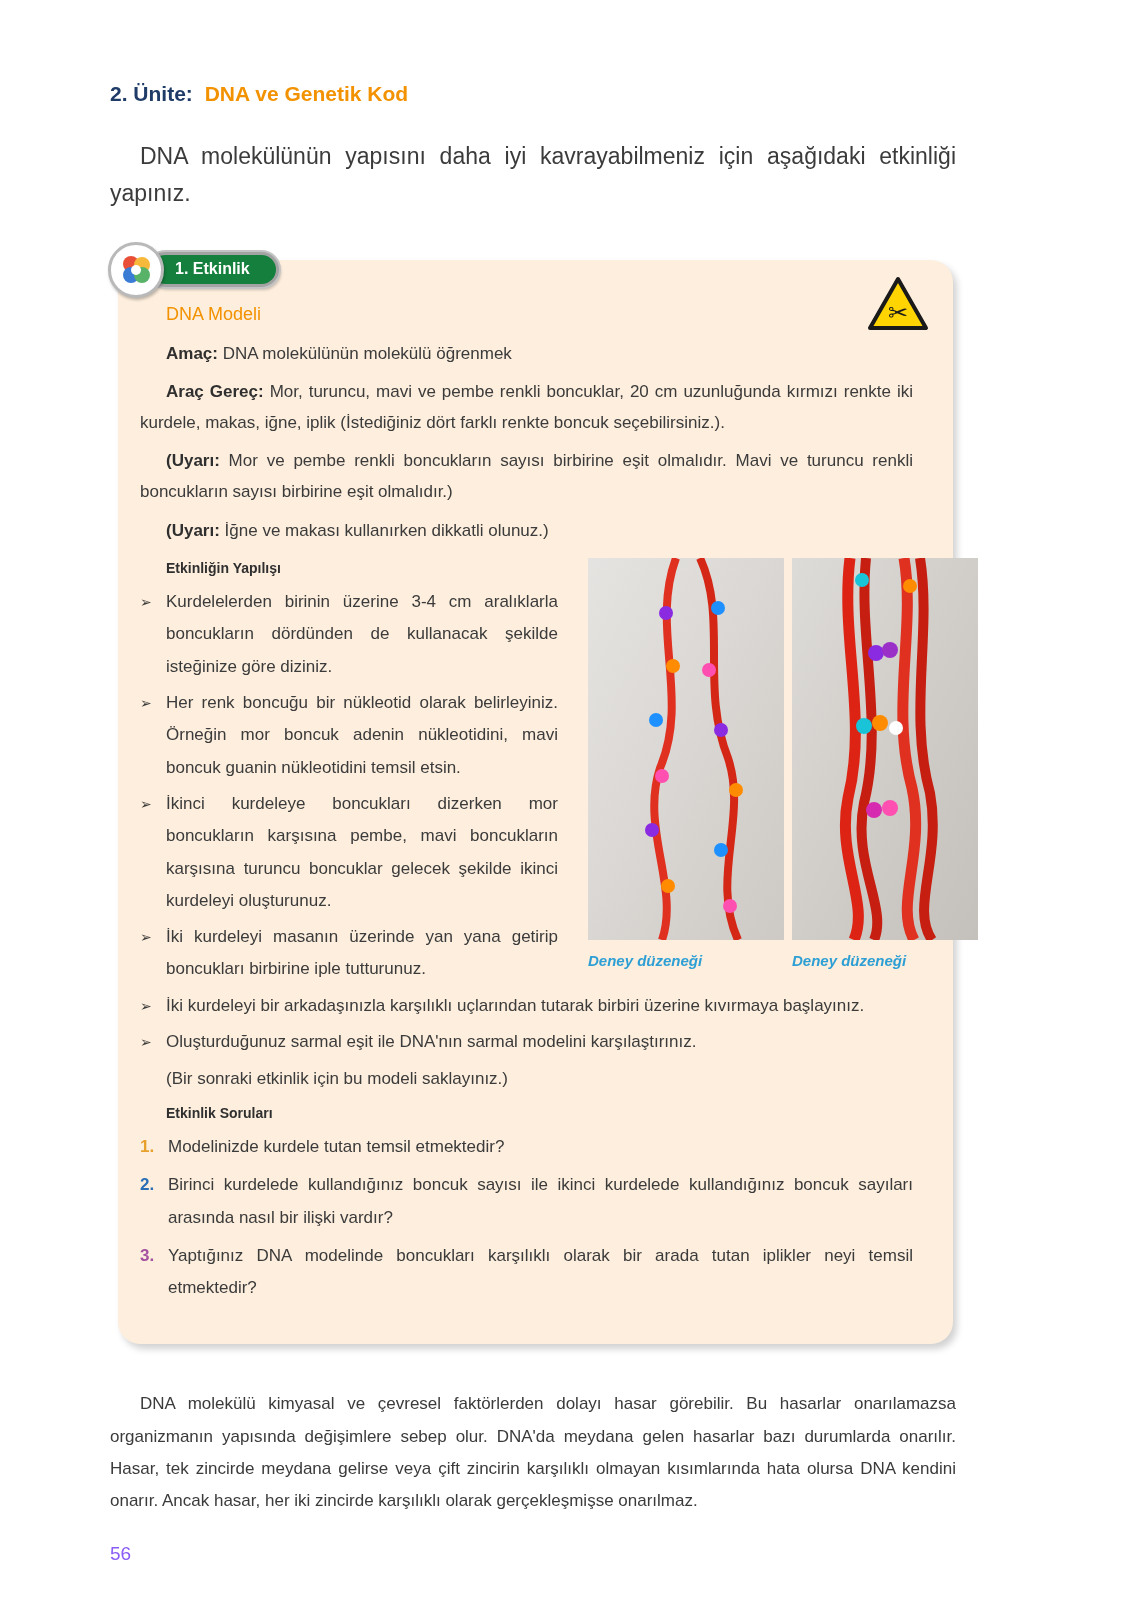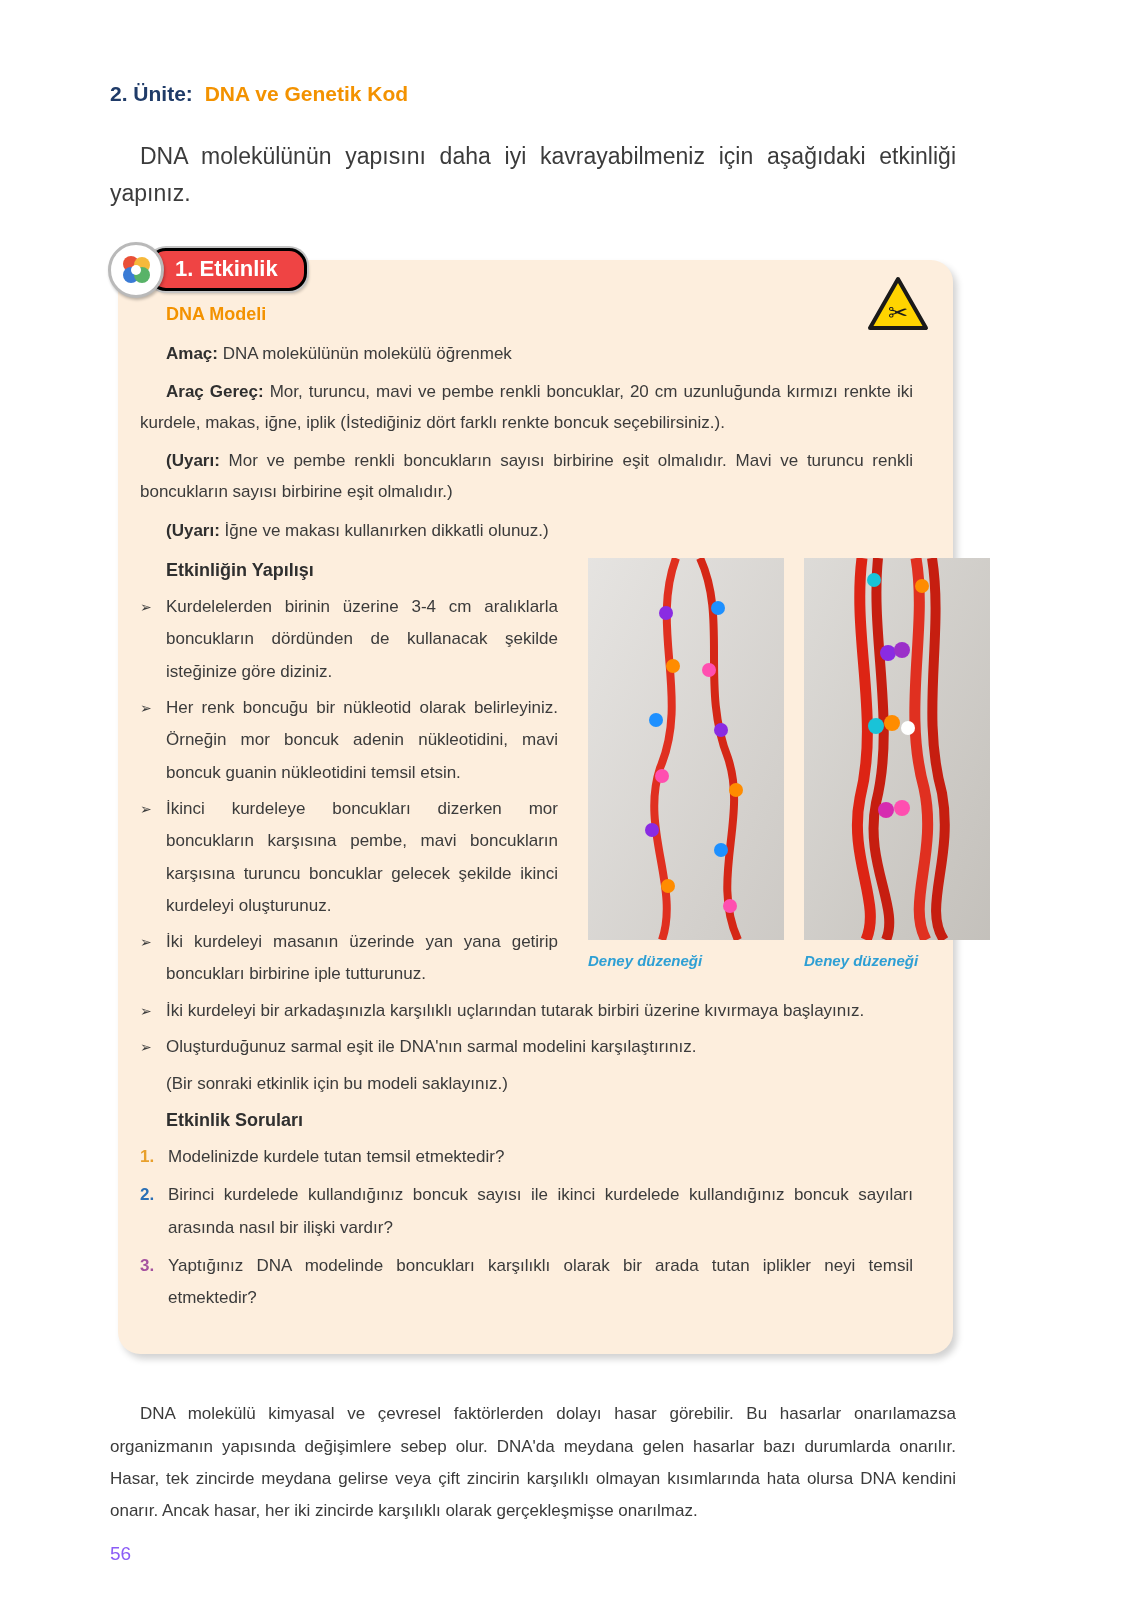--- a/index.html
+++ b/index.html
@@ -54,60 +54,60 @@
     width: 56px; height: 56px;
     border-radius: 50%;
     background: #ffffff;
     border: 3px solid #b9b9b9;
     display: flex; align-items: center; justify-content: center;
     z-index: 2;
     box-shadow: 1px 2px 3px rgba(0,0,0,.25);
   }
   .badge-pill {
     margin-left: -16px;
-    background: #ef4444;
+    background: #15803d;
     color: #ffffff;
     font-weight: bold;
-    font-size: 22px;
+    font-size: 16px;
     padding: 5px 26px 6px 24px;
     border-radius: 18px;
-    border: 3px solid #000000;
+    border: 3px solid #a3a3a3;
     box-shadow: 0 0 0 2px #c4c4c4, 2px 3px 3px rgba(0,0,0,.2);
     white-space: nowrap;
   }
   .warning-wrap {
     position: absolute;
     top: 16px;
     right: 24px;
     width: 62px; height: 56px;
   }
   .activity-title {
     color: #f39200;
     font-size: 18px;
-    font-weight: bold;
+    font-weight: normal;
     margin: 0 0 14px 26px;
   }
   .para {
     font-size: 17px;
     line-height: 1.8;
     text-align: justify;
     text-indent: 26px;
     margin-bottom: 8px;
   }
   .para b { color: #2f2f2f; }
 
   
   .columns {
     display: flex;
     gap: 18px;
     margin-top: 6px;
   }
   .col-left { width: 418px; flex: 0 0 418px; }
   .steps-heading, .questions-heading {
-    font-size: 18px;
+    font-size: 14px;
     font-weight: bold;
     color: #2f2f2f;
     margin: 6px 0 10px 26px;
   }
   ul.steps { list-style: none; }
   ul.steps li {
     display: flex;
     font-size: 17px;
     line-height: 1.9;
     margin-bottom: 4px;
@@ -119,21 +119,21 @@
     padding-top: 3px;
   }
   ul.steps li .step-text {
     flex: 1;
     text-align: justify;
   }
 
   .figures {
     flex: 1;
     display: flex;
-    gap: 20px;
+    gap: 8px;
     align-items: flex-start;
     padding-top: 4px;
     padding-left: 12px;
   }
   figure { margin: 0; }
   .photo-frame { display:block; }
   figcaption {
     margin-top: 12px;
     color: #2e9fd4;
     font-weight: bold;

